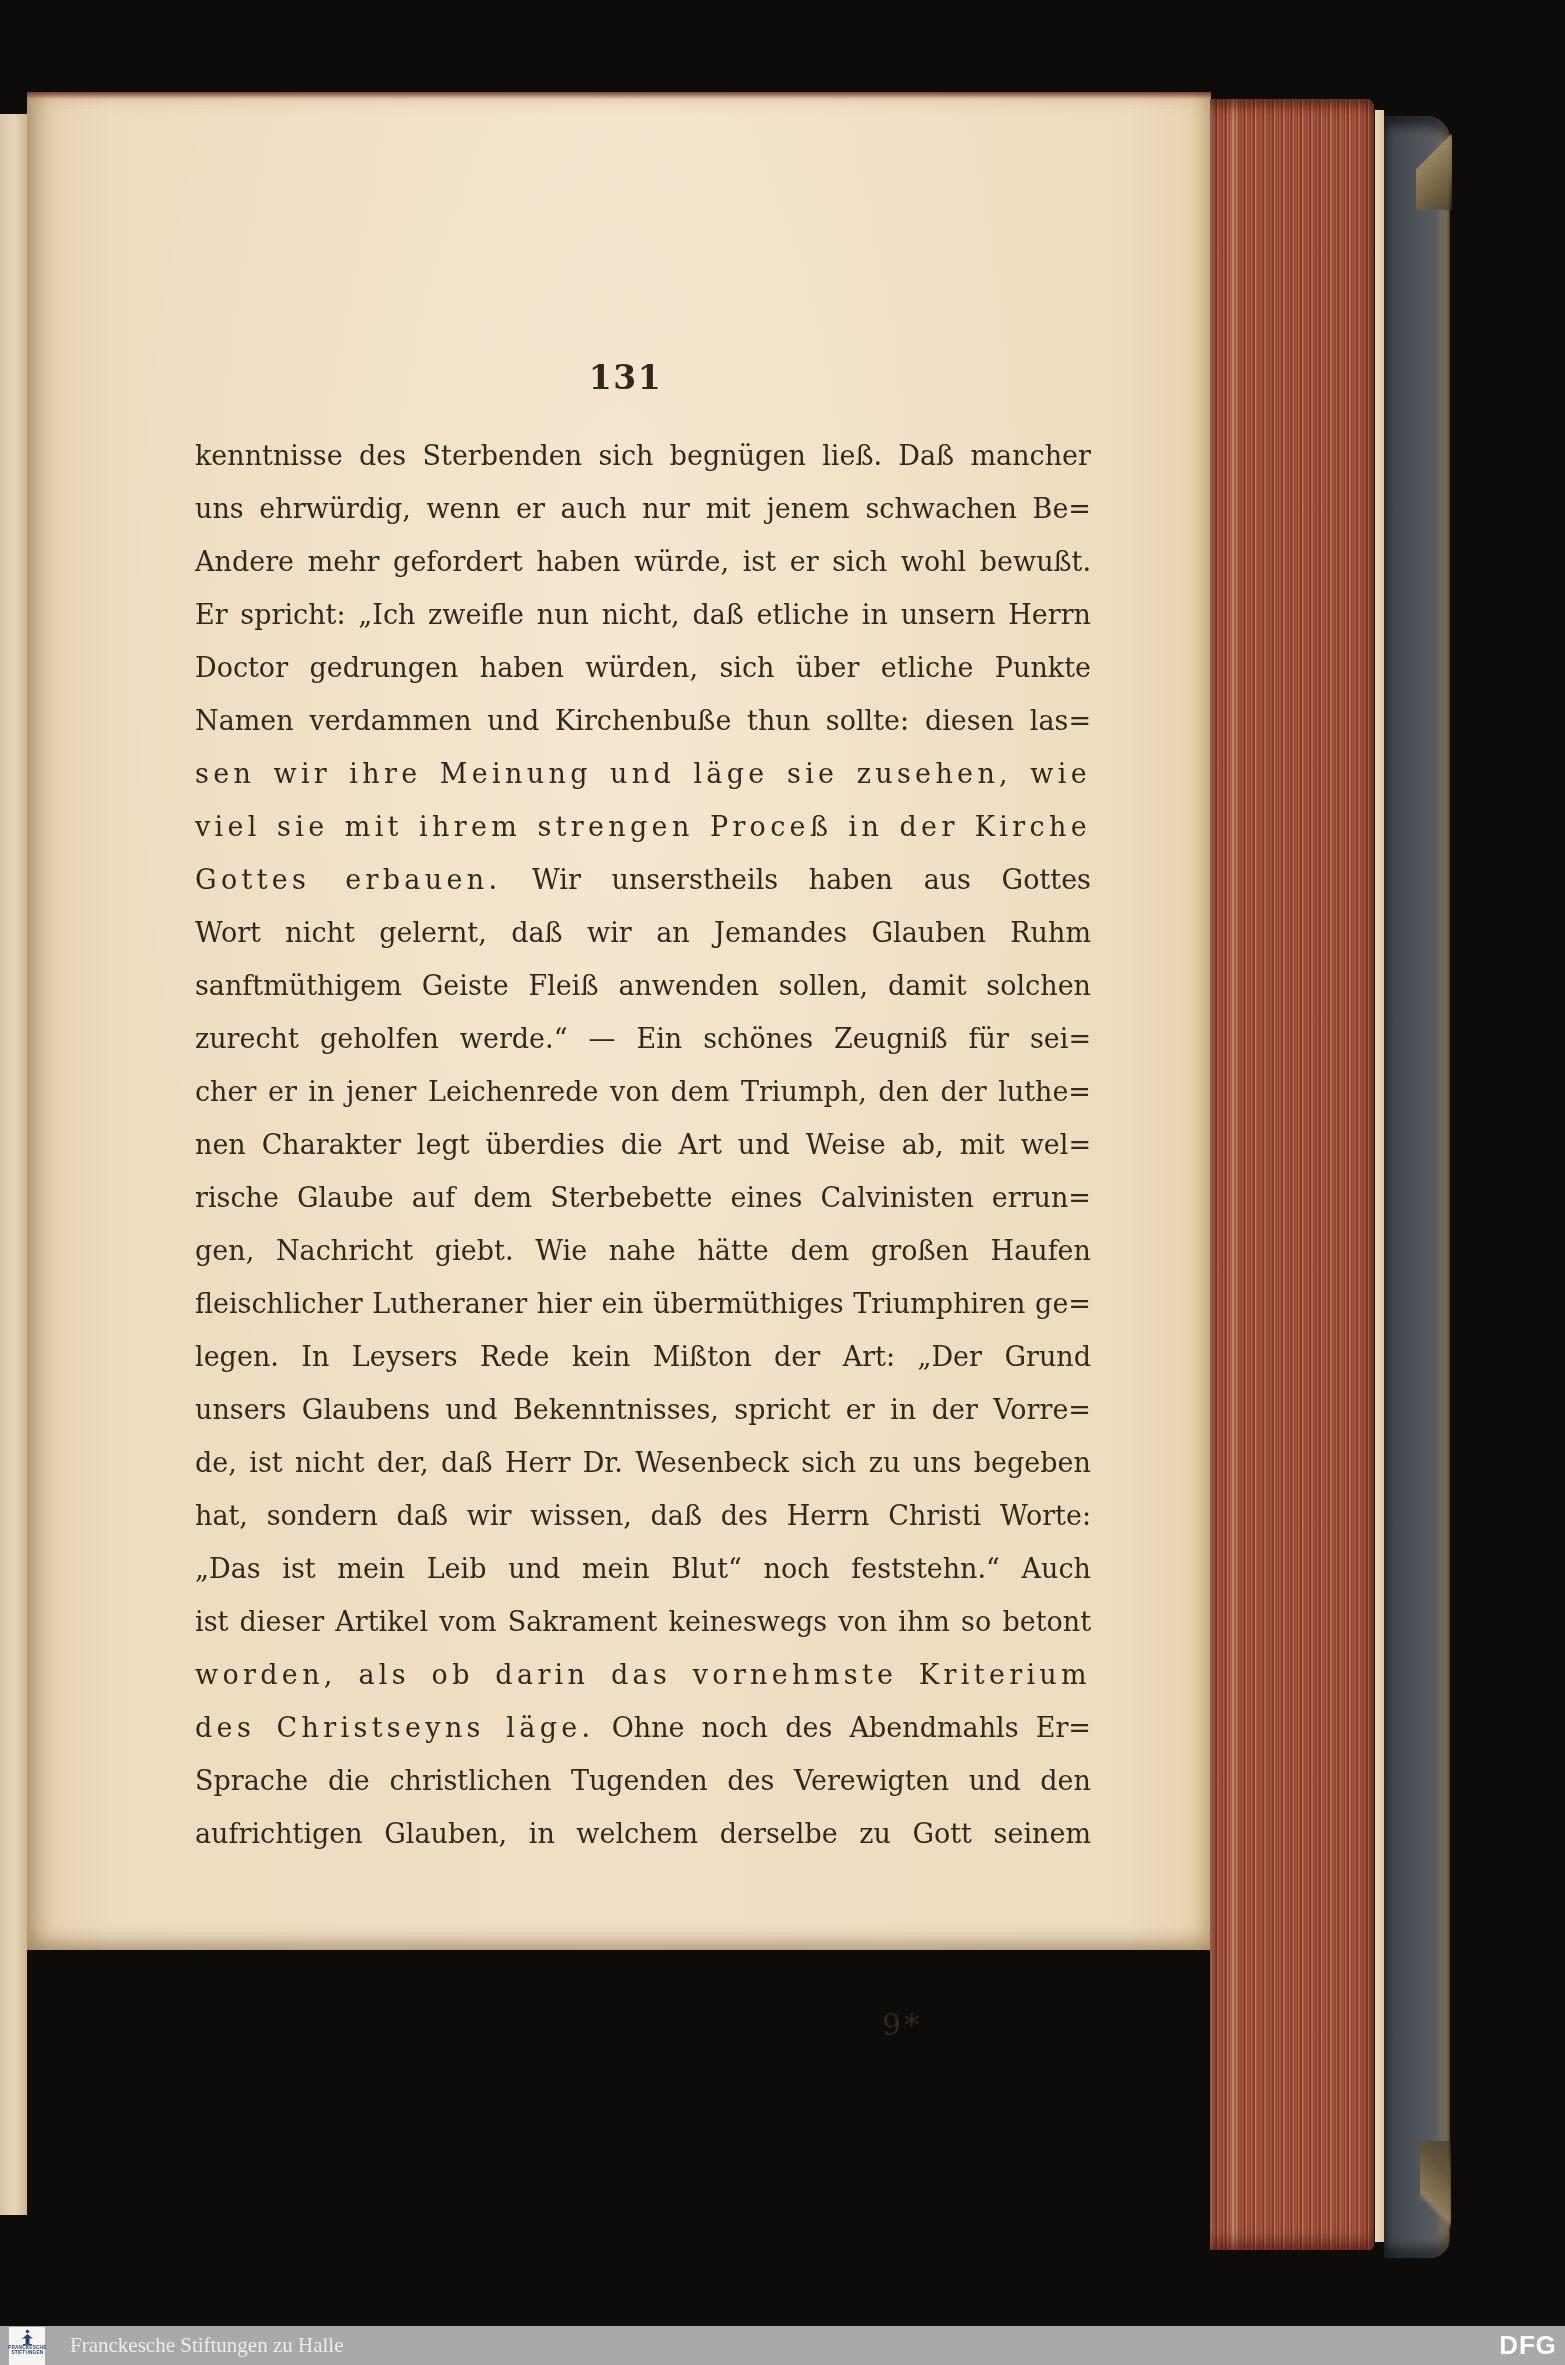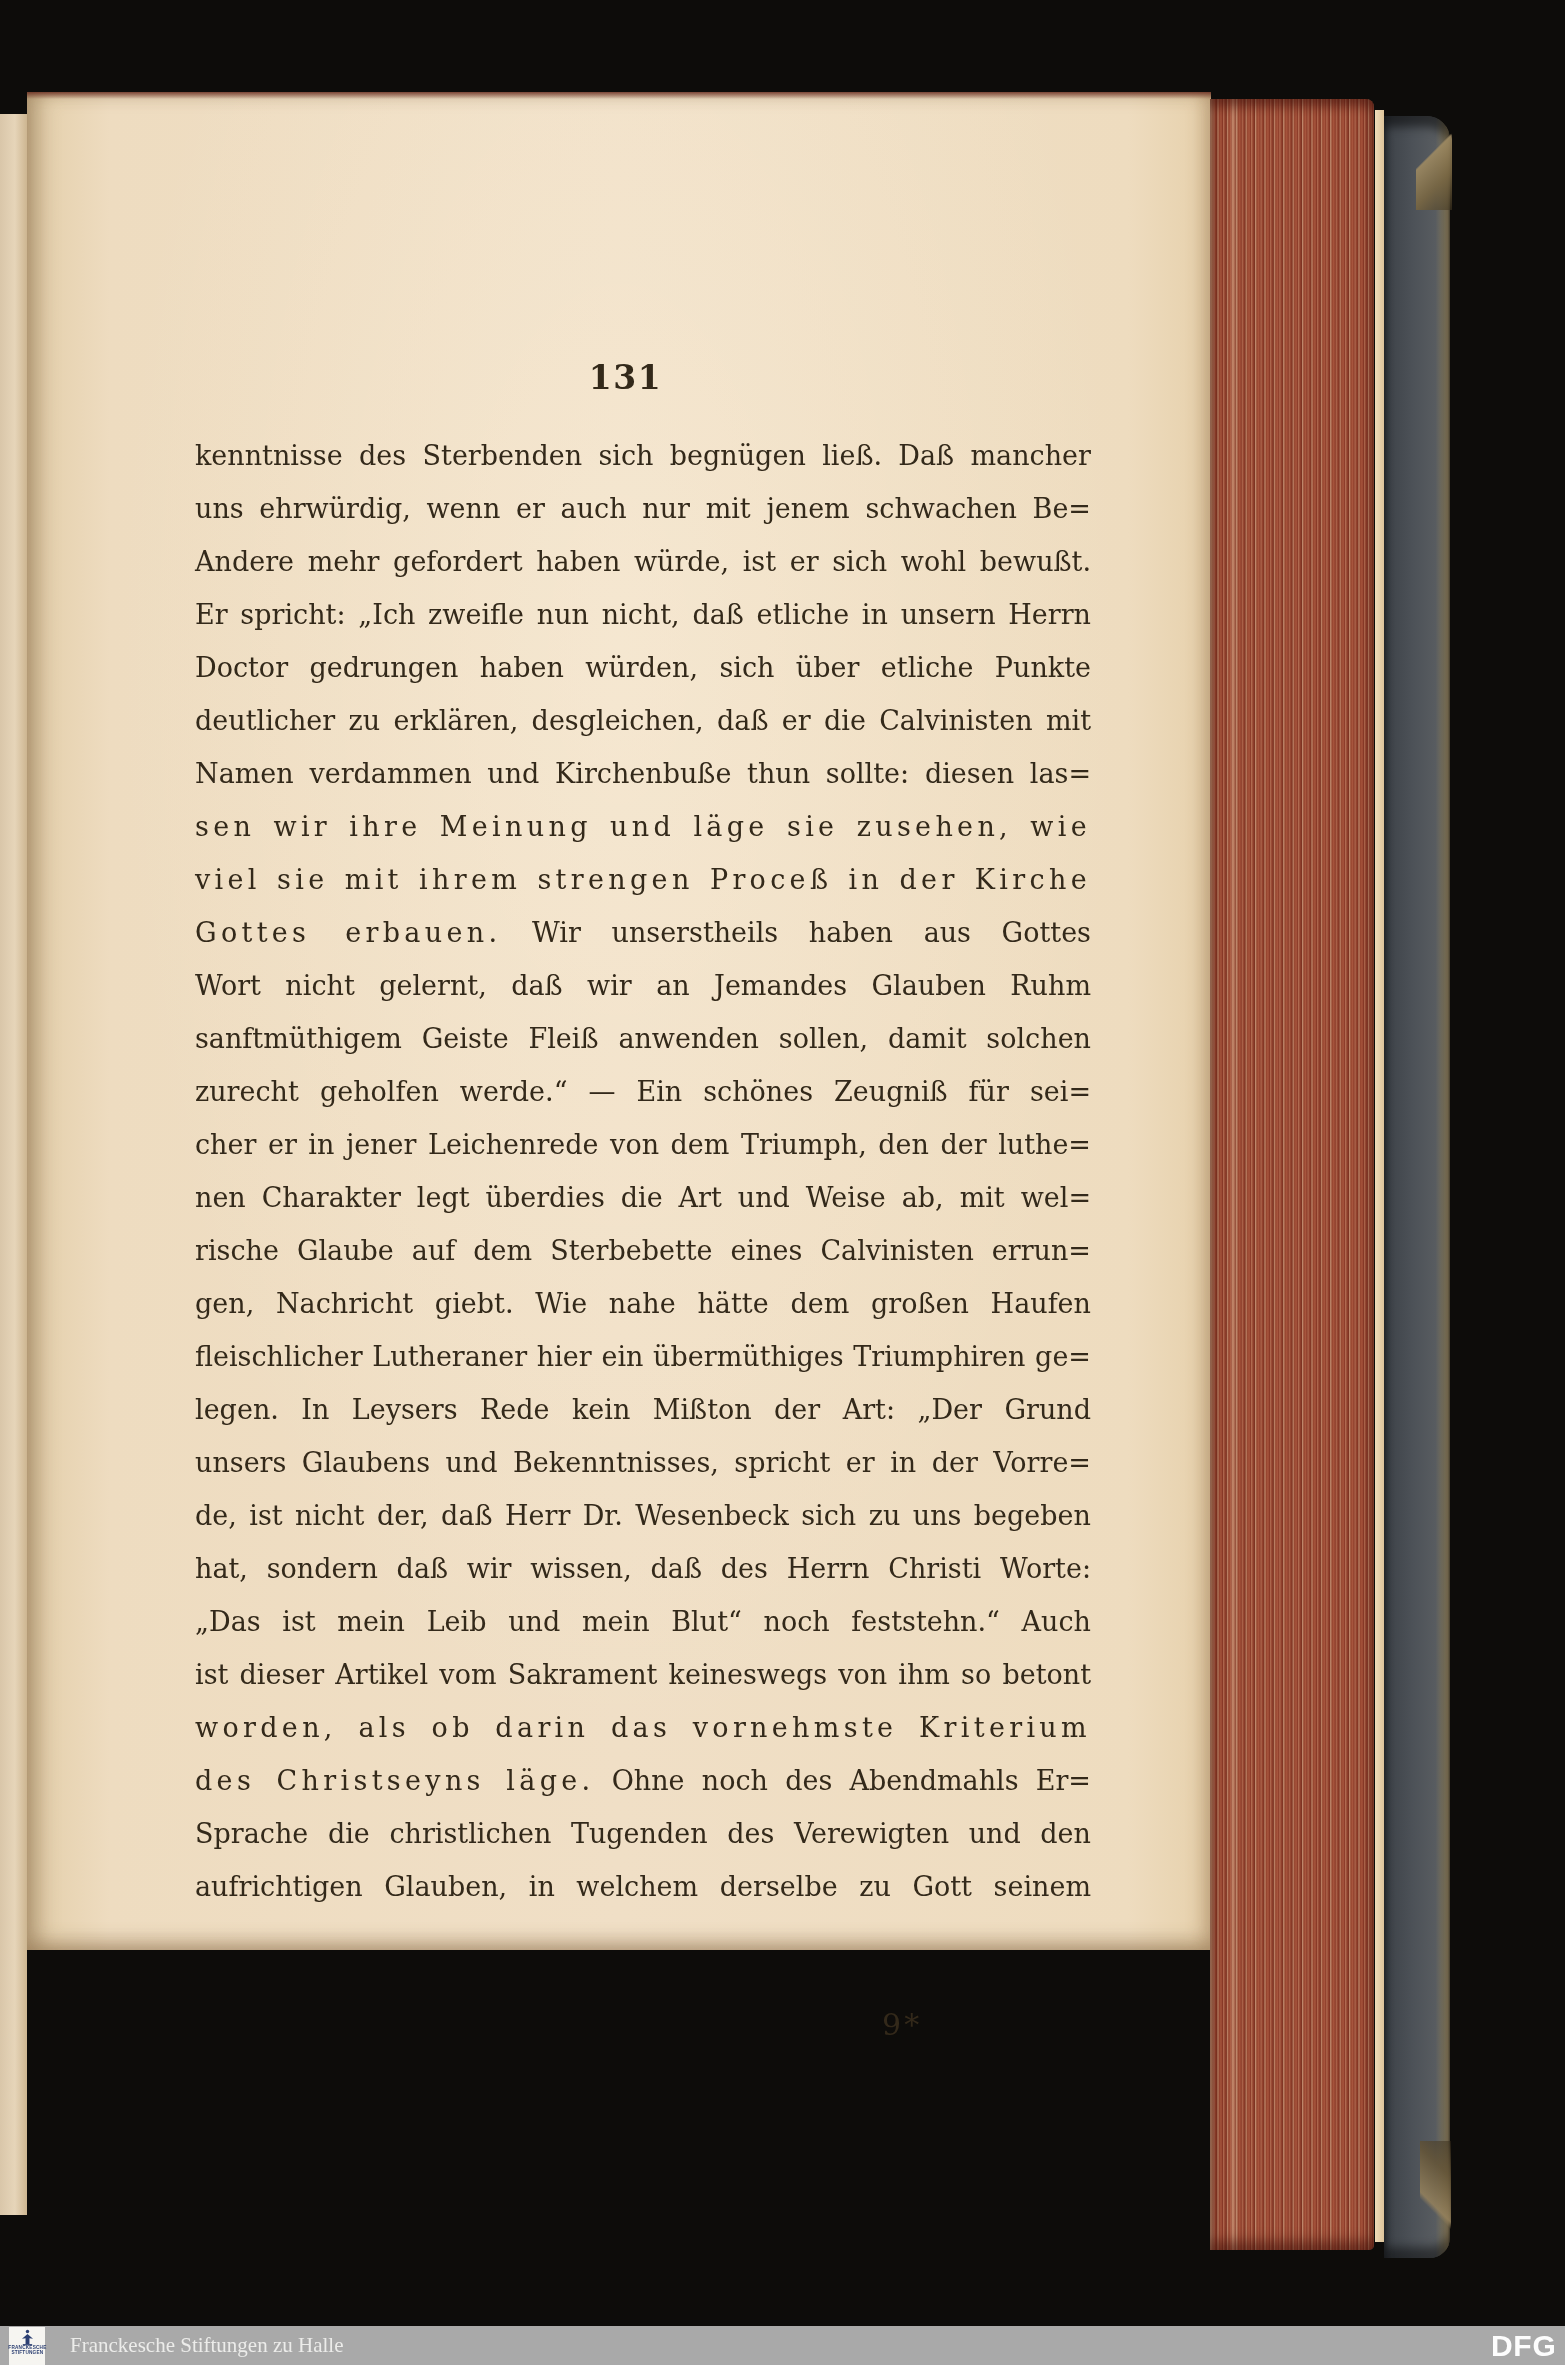--- a/index.html
+++ b/index.html
@@ -58,38 +58,37 @@
   
   .footer{position:absolute;left:0;top:2326px;width:1566px;height:39px;background:#a9a9a9;}
   .logo-box{position:absolute;left:9.4px;top:0.8px;width:36px;height:38px;background:#f6f5f1;
     display:flex;flex-direction:column;align-items:center;justify-content:flex-start;padding-top:2.3px;box-sizing:border-box;}
   .logo-box svg{display:block;}
   .logo-caption{font-family:"Liberation Sans",sans-serif;font-size:4.7px;line-height:4.7px;
     color:#2c3f72;letter-spacing:0.2px;text-align:center;font-weight:bold;}
   .footer-title{position:absolute;left:70px;top:0;height:39px;display:flex;align-items:center;
     font-family:"Liberation Serif",serif;font-size:21px;color:#ececea;}
   .dfg{position:absolute;right:9.4px;top:0;height:39px;display:flex;align-items:center;
-    font-family:"Liberation Sans",sans-serif;font-size:30px;font-weight:800;color:#fdfdfd;letter-spacing:0.8px;}
+    font-family:"Liberation Sans",sans-serif;font-size:26px;font-weight:800;color:#fdfdfd;letter-spacing:0.8px;}
 </style>
 </head>
 <body>
 
 <div class="stage">
 
   <div class="left-page-edge"></div>
 
   <div class="page">
     <div class="page-num">131</div>
     <div class="text-block">
         <div class="line"><span>kenntnisse des Sterbenden sich begnügen ließ.  Daß mancher</span> </div>
         <div class="line"><span>uns ehrwürdig, wenn er auch nur mit jenem schwachen Be=</span> </div>
         <div class="line"><span>Andere mehr gefordert haben würde, ist er sich wohl bewußt.</span> </div>
         <div class="line"><span>Er spricht: „Ich zweifle nun nicht, daß etliche in unsern Herrn</span> </div>
         <div class="line"><span>Doctor gedrungen haben würden, sich über etliche Punkte</span> </div>
-        <div class="line"><span>deutlicher zu erklären, desgleichen, daß er die Calvinisten mit</span> </div>
         <div class="line"><span>Namen verdammen und Kirchenbuße thun sollte: diesen las=</span> </div>
         <div class="line"><span class="spaced">sen wir ihre Meinung und läge sie zusehen, wie</span> </div>
         <div class="line"><span class="spaced">viel sie mit ihrem strengen Proceß in der Kirche</span> </div>
         <div class="line"><span class="spaced">Gottes erbauen.</span> <span> Wir unserstheils haben aus Gottes</span> </div>
         <div class="line"><span>Wort nicht gelernt, daß wir an Jemandes Glauben Ruhm</span> </div>
         <div class="line"><span>sanftmüthigem Geiste Fleiß anwenden sollen, damit solchen</span> </div>
         <div class="line"><span>zurecht geholfen werde.“ — Ein schönes Zeugniß für sei=</span> </div>
         <div class="line"><span>cher er in jener Leichenrede von dem Triumph, den der luthe=</span> </div>
         <div class="line"><span>nen Charakter legt überdies die Art und Weise ab, mit wel=</span> </div>
         <div class="line"><span>rische Glaube auf dem Sterbebette eines Calvinisten errun=</span> </div>

